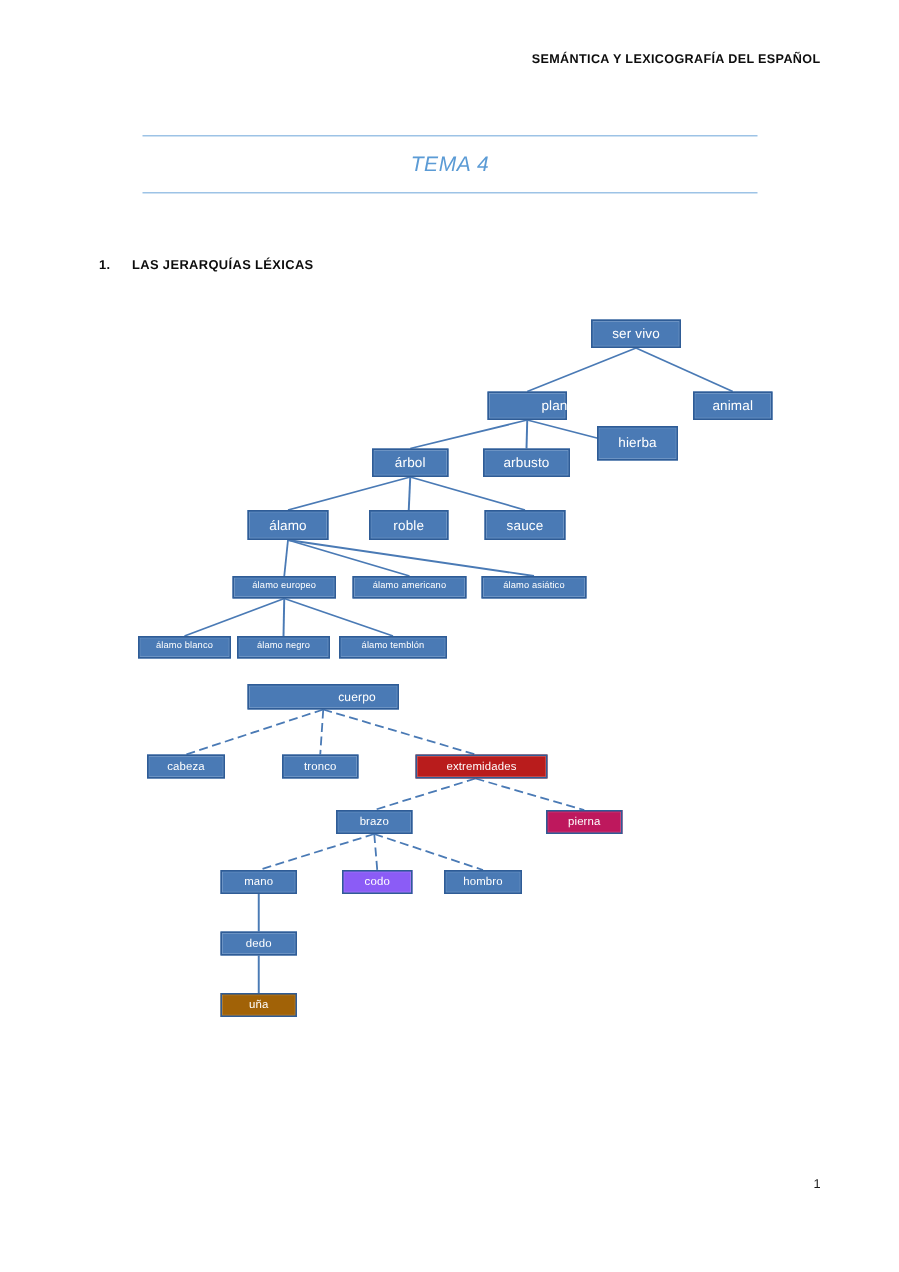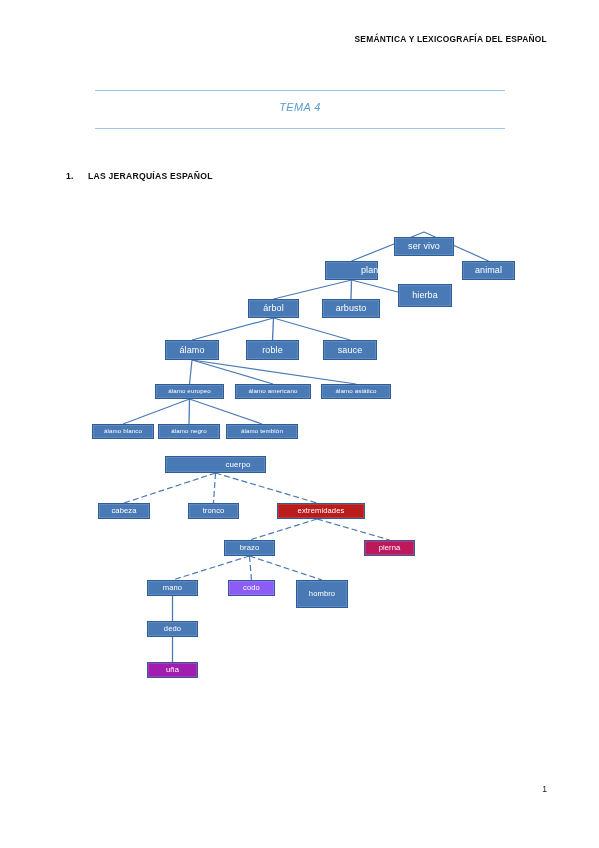--- a/index.html
+++ b/index.html
@@ -44,21 +44,21 @@
   }
   .rule-top { top: 90px; }
   .rule-bottom { top: 128px; }
 
   .tema {
     position: absolute;
     top: 101px;
     left: 95px;
     width: 410px;
     text-align: center;
-    font-size: 11px;
+    font-size: 14px;
     font-style: italic;
     letter-spacing: 0.4px;
     color: #5b9bd5;
   }
 
   .subtitle {
     position: absolute;
     top: 145px;
     left: 95px;
     width: 410px;
@@ -123,21 +123,21 @@
 <div class="page">
 
   <div class="doc-header">SEMÁNTICA Y LEXICOGRAFÍA DEL ESPAÑOL</div>
 
   <div class="rule rule-top"></div>
   <div class="tema">TEMA 4</div>
   <div class="rule rule-bottom"></div>
 
 
   <div class="section-heading">
-    <span class="num">1.</span><span>LAS JERARQUÍAS ESPAÑOL</span>
+    <span class="num">1.</span><span>LAS JERARQUÍAS LÉXICAS</span>
   </div>
 
   <div class="diagram" id="diagram-layer">
       <svg width="599" height="848" style="position: absolute; left: 0px; top: 0px;">
         <line x1="424" y1="232" x2="351.5" y2="261" stroke="#4a7ab5" stroke-width="1.2"></line>
         <line x1="424" y1="232" x2="488.5" y2="261" stroke="#4a7ab5" stroke-width="1.2"></line>
         <line x1="351.5" y1="280" x2="273.5" y2="299" stroke="#4a7ab5" stroke-width="1.2"></line>
         <line x1="351.5" y1="280" x2="351" y2="299" stroke="#4a7ab5" stroke-width="1.3"></line>
         <line x1="351.5" y1="280" x2="425" y2="299" stroke="#4a7ab5" stroke-width="1.2"></line>
         <line x1="273.5" y1="318" x2="192" y2="340" stroke="#4a7ab5" stroke-width="1.2"></line>
@@ -153,21 +153,21 @@
         <line x1="215.5" y1="473" x2="213.5" y2="503" stroke="#4a7ab5" stroke-width="1.2" stroke-dasharray="6 3"></line>
         <line x1="215.5" y1="473" x2="317" y2="503" stroke="#4a7ab5" stroke-width="1.2" stroke-dasharray="6 3"></line>
         <line x1="317" y1="519" x2="249.5" y2="540" stroke="#4a7ab5" stroke-width="1.2" stroke-dasharray="6 3"></line>
         <line x1="317" y1="519" x2="389.5" y2="540" stroke="#4a7ab5" stroke-width="1.2" stroke-dasharray="6 3"></line>
         <line x1="249.5" y1="556" x2="172.5" y2="580" stroke="#4a7ab5" stroke-width="1.2" stroke-dasharray="6 3"></line>
         <line x1="249.5" y1="556" x2="251.5" y2="580" stroke="#4a7ab5" stroke-width="1.2" stroke-dasharray="6 3"></line>
         <line x1="249.5" y1="556" x2="322" y2="580" stroke="#4a7ab5" stroke-width="1.2" stroke-dasharray="6 3"></line>
         <line x1="172.5" y1="596" x2="172.5" y2="621" stroke="#4a7ab5" stroke-width="1.3"></line>
         <line x1="172.5" y1="637" x2="172.5" y2="662" stroke="#4a7ab5" stroke-width="1.3"></line>
       </svg>
-      <div class="node" style="left: 394px; top: 213px; width: 60px; height: 19px; font-size: 9px; background: rgb(74, 122, 181); border-color: rgb(47, 92, 150); color: rgb(255, 255, 255); pointer-events: auto; margin-top: 24px;">
+      <div class="node" style="left: 394px; top: 213px; width: 60px; height: 19px; font-size: 9px; background: rgb(74, 122, 181); border-color: rgb(47, 92, 150); color: rgb(255, 255, 255); pointer-events: auto;">
         <span>ser vivo</span>
       </div>
       <div class="node" style="left: 325px; top: 261px; width: 53px; height: 19px; font-size: 9px; background: rgb(74, 122, 181); border-color: rgb(47, 92, 150); color: rgb(255, 255, 255); pointer-events: auto; padding-left: 44px;">
         <span>planta</span>
       </div>
       <div class="node" style="left: 462px; top: 261px; width: 53px; height: 19px; font-size: 9px; background: rgb(74, 122, 181); border-color: rgb(47, 92, 150); color: rgb(255, 255, 255); pointer-events: auto;">
         <span>animal</span>
       </div>
       <div class="node" style="left: 248px; top: 299px; width: 51px; height: 19px; font-size: 9px; background: rgb(74, 122, 181); border-color: rgb(47, 92, 150); color: rgb(255, 255, 255); pointer-events: auto;">
         <span>árbol</span>
@@ -222,26 +222,26 @@
       </div>
       <div class="node" style="left: 364px; top: 540px; width: 51px; height: 16px; font-size: 7.6px; background: #be185d; border-color: rgb(47, 92, 150); color: rgb(255, 255, 255); pointer-events: auto;">
         <span>pierna</span>
       </div>
       <div class="node" style="left: 147px; top: 580px; width: 51px; height: 16px; font-size: 7.6px; background: rgb(74, 122, 181); border-color: rgb(47, 92, 150); color: rgb(255, 255, 255); pointer-events: auto;">
         <span>mano</span>
       </div>
       <div class="node" style="left: 228px; top: 580px; width: 47px; height: 16px; font-size: 7.6px; background: #8b5cf6; border-color: rgb(47, 92, 150); color: rgb(255, 255, 255); pointer-events: auto;">
         <span>codo</span>
       </div>
-      <div class="node" style="left: 296px; top: 580px; width: 52px; height: 28px; font-size: 7.6px; background: rgb(74, 122, 181); border-color: rgb(47, 92, 150); color: rgb(255, 255, 255); pointer-events: auto;">
+      <div class="node" style="left: 296px; top: 580px; width: 52px; height: 16px; font-size: 7.6px; background: rgb(74, 122, 181); border-color: rgb(47, 92, 150); color: rgb(255, 255, 255); pointer-events: auto;">
         <span>hombro</span>
       </div>
       <div class="node" style="left: 147px; top: 621px; width: 51px; height: 16px; font-size: 7.6px; background: rgb(74, 122, 181); border-color: rgb(47, 92, 150); color: rgb(255, 255, 255); pointer-events: auto;">
         <span>dedo</span>
       </div>
-      <div class="node" style="left: 147px; top: 662px; width: 51px; height: 16px; font-size: 7.6px; background: #a21caf; border-color: rgb(47, 92, 150); color: rgb(255, 255, 255); pointer-events: auto;">
+      <div class="node" style="left: 147px; top: 662px; width: 51px; height: 16px; font-size: 7.6px; background: #a16207; border-color: rgb(47, 92, 150); color: rgb(255, 255, 255); pointer-events: auto;">
         <span>uña</span>
       </div>
     </div>
 
   <div class="page-number">1</div>
 
 </div>
 
 </body></html>

